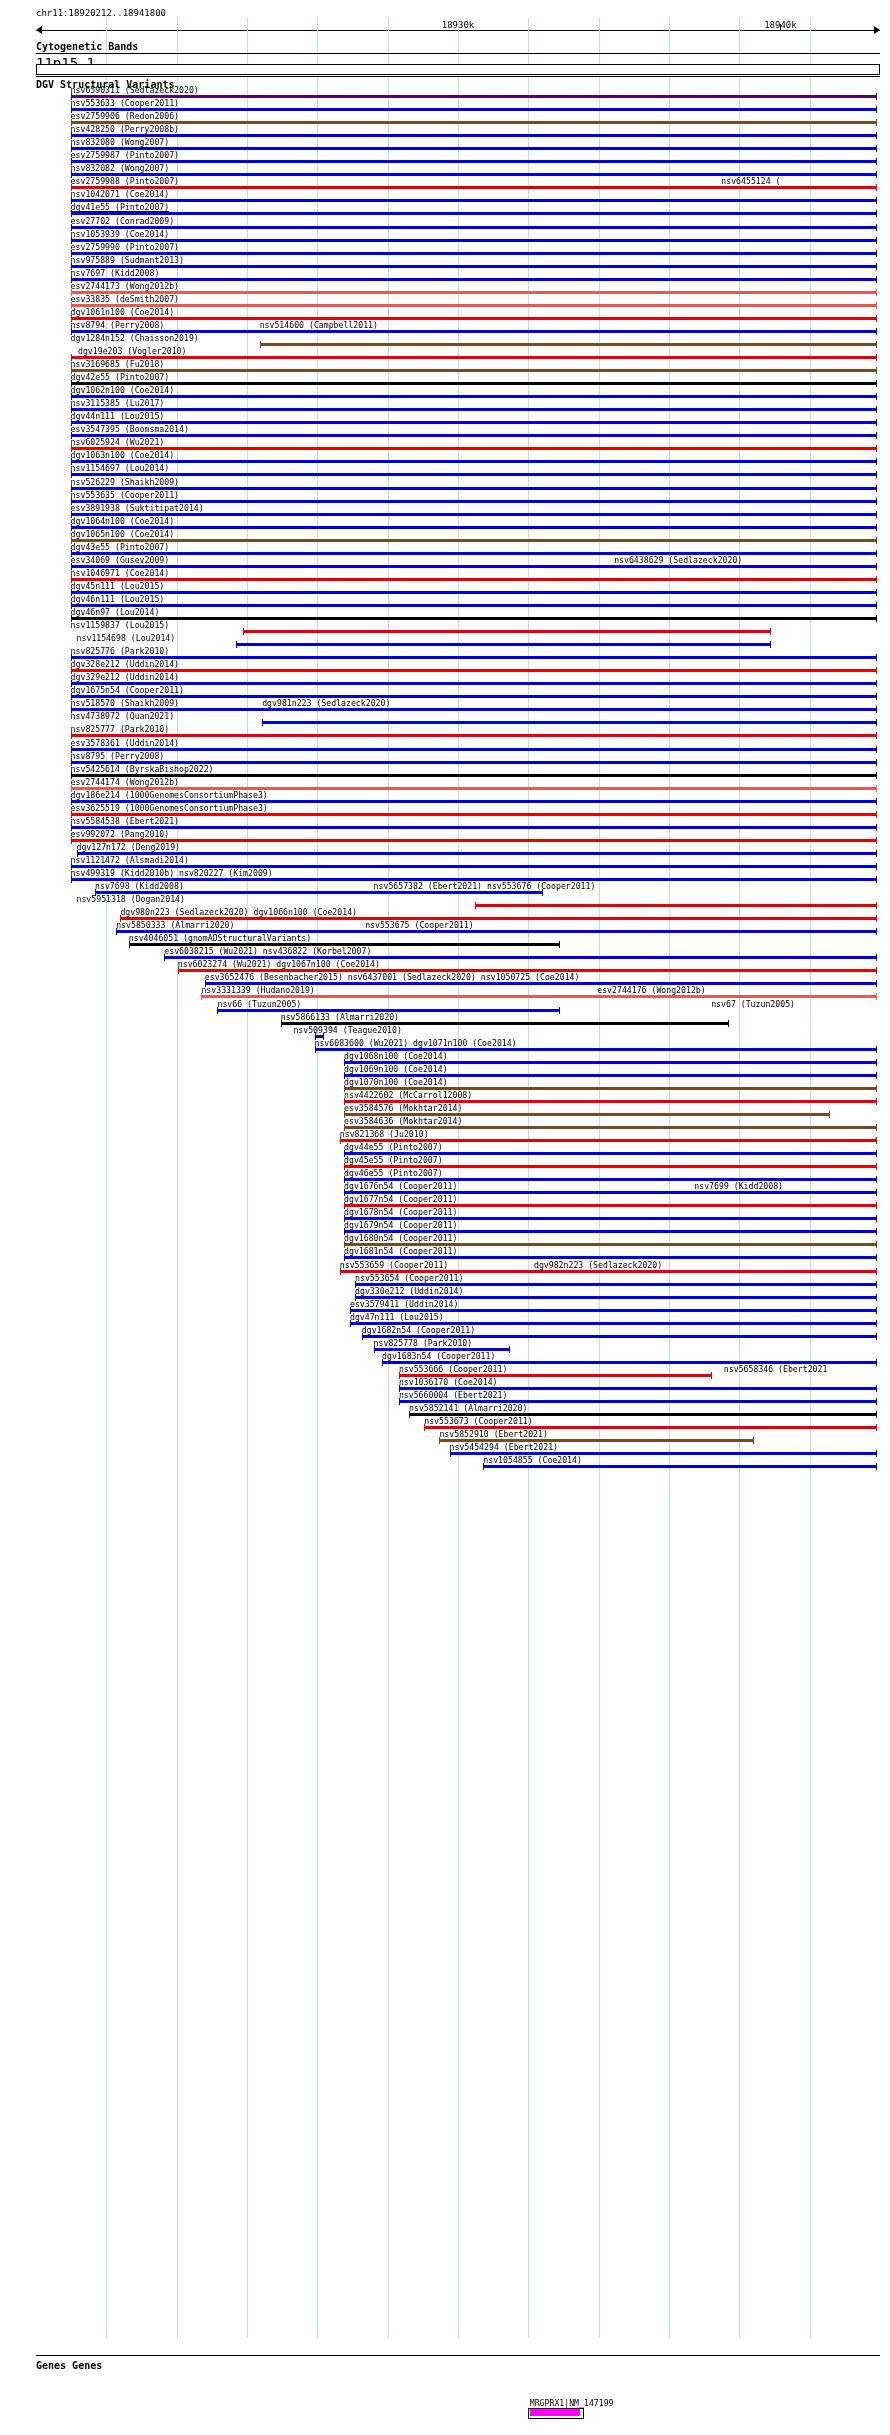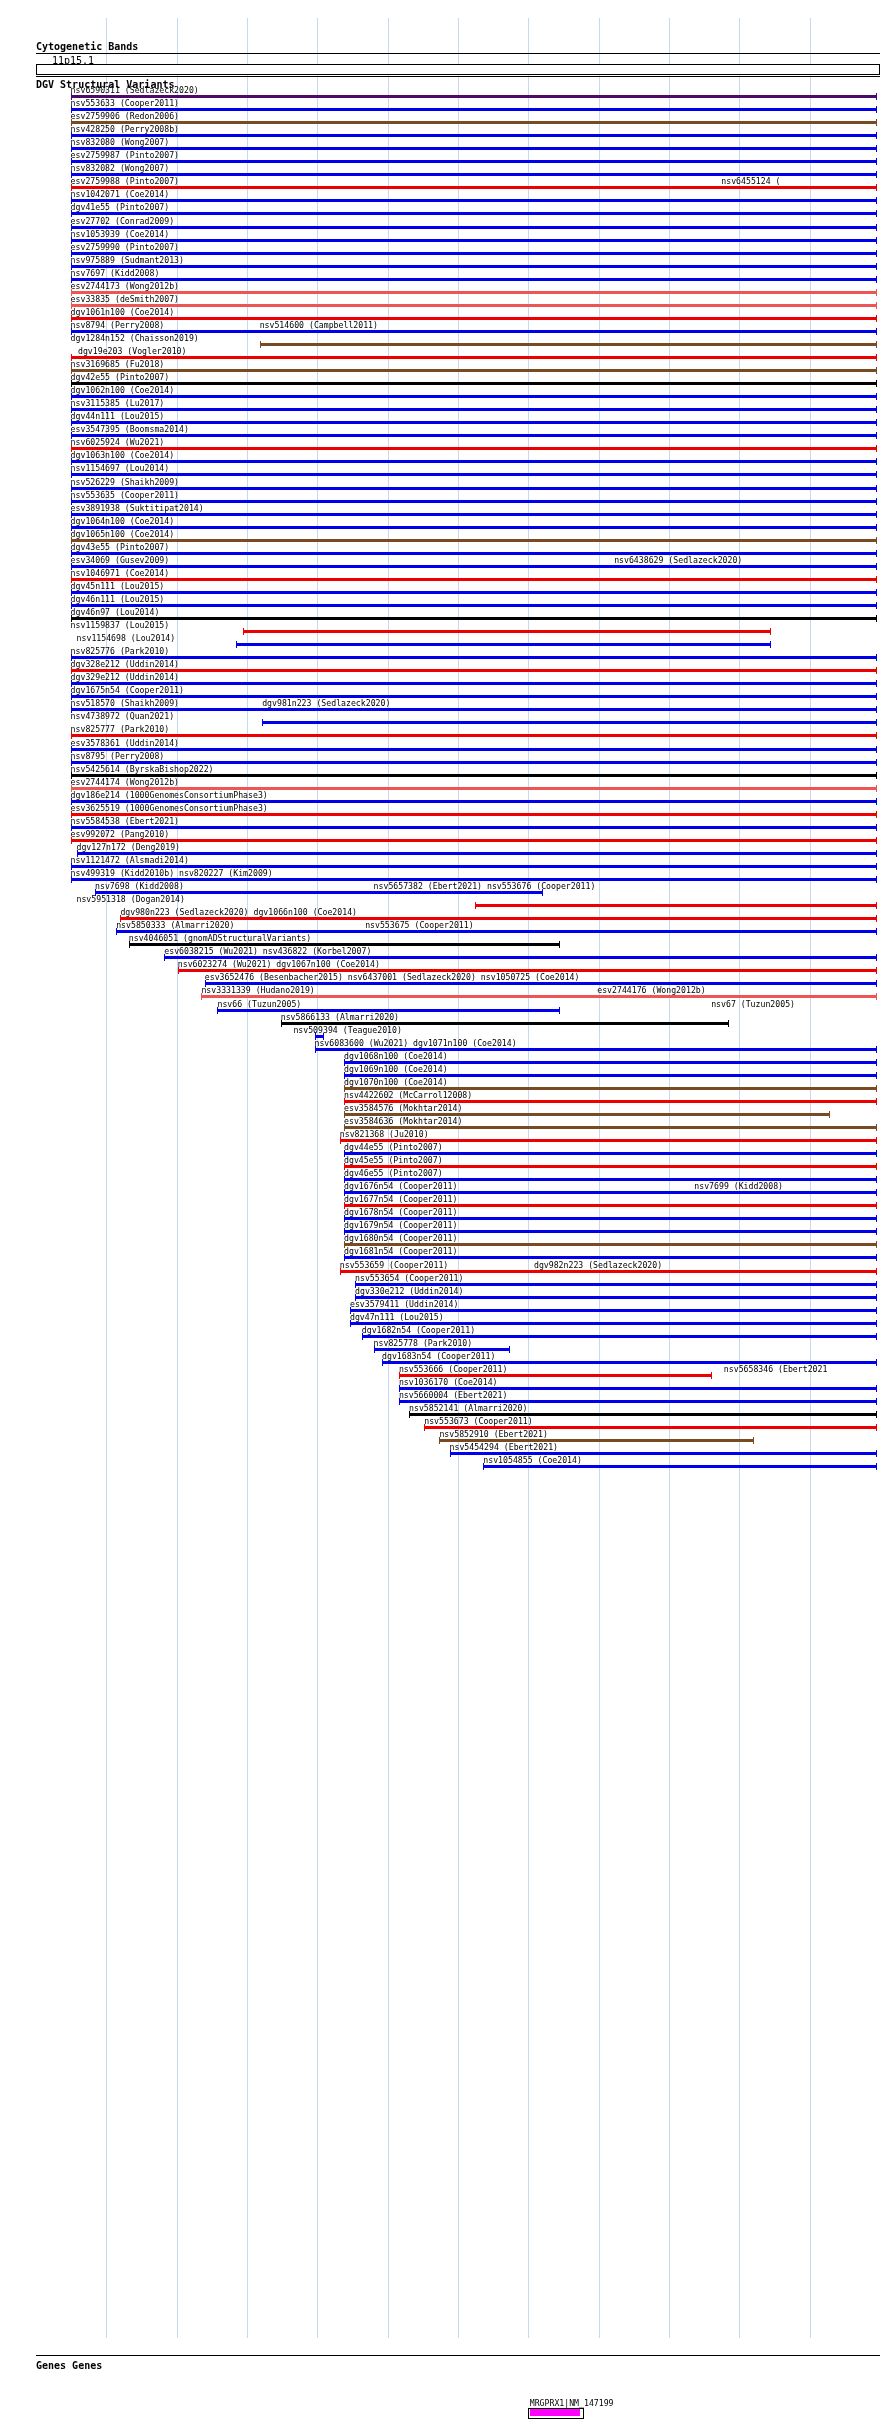--- a/index.html
+++ b/index.html
@@ -21,40 +21,52 @@
     border-top:4px solid transparent;border-bottom:4px solid transparent;border-right:6px solid #000;}
   .ruler .arrowR{position:absolute;top:26px;right:10px;width:0;height:0;
     border-top:4px solid transparent;border-bottom:4px solid transparent;border-left:6px solid #000;}
   .vgrid{position:absolute;top:18px;width:1px;background:#c8d8ee;}
 
   
   .sect-title{position:absolute;font-size:10px;font-weight:bold;left:36px;}
   .sect-rule{position:absolute;left:36px;right:10px;height:1px;background:#000;}
 
   
-  .cyto-label{position:absolute;left:52px;font-size:10px;}
+  .cyto-label{position:absolute;left:36px;font-size:14px;}
   .cyto-bar{position:absolute;left:36px;right:10px;height:9px;background:#ffffff;border:1px solid #000;}
 
   
   .row{position:absolute;left:0;width:890px;height:13px;}
   .row .lbl{position:absolute;font-size:8.2px;white-space:nowrap;top:0;line-height:9px;}
   .row .bar{position:absolute;height:3px;top:9px;}
   .cap{position:absolute;width:1px;height:7px;top:7px;}
 
   
   .refseq-title{position:absolute;left:36px;font-size:10px;font-weight:bold;}
   .gene-label{position:absolute;font-size:8.2px;white-space:nowrap;}
   .gene-bar{position:absolute;height:7px;background:#ff00ff;}
   .gene-box{position:absolute;border:1px solid #000;height:9px;}
 </style>
 </head>
 <body>
 
 <div class="page">
 
+  <div class="ruler">
+    <div class="coord">chr11:18920212..18941800</div>
+    <div class="tickline"></div>
+    <div class="arrowL"></div>
+    <div class="arrowR"></div>
+    <div id="ruler-ticks">
+        <div class="tick" style="left: 458px;"></div>
+        <div class="ticklabel" style="left: 458px;">18930k</div>
+        <div class="tick" style="left: 780.408px;"></div>
+        <div class="ticklabel" style="left: 780.408px;">18940k</div>
+      </div>
+  </div>
 
   <div id="gridlines">
       <div class="vgrid" style="left: 106.333px; height: 2320px;"></div>
       <div class="vgrid" style="left: 176.667px; height: 2320px;"></div>
       <div class="vgrid" style="left: 247px; height: 2320px;"></div>
       <div class="vgrid" style="left: 317.333px; height: 2320px;"></div>
       <div class="vgrid" style="left: 387.667px; height: 2320px;"></div>
       <div class="vgrid" style="left: 458px; height: 2320px;"></div>
       <div class="vgrid" style="left: 528.333px; height: 2320px;"></div>
       <div class="vgrid" style="left: 598.667px; height: 2320px;"></div>
@@ -120,21 +132,21 @@
         <div class="cap" style="left: 70.604px; background: rgb(238, 0, 0);"></div>
         <div class="cap" style="left: 875.78px; background: rgb(238, 0, 0);"></div>
       </div>
       <div class="row" style="top: 190.4px;">
         <div class="lbl" style="left: 70.604px;">nsv1042071 (Coe2014)</div>
         <div class="bar" style="left: 70.604px; width: 805.176px; background: rgb(0, 0, 238);"></div>
         <div class="cap" style="left: 70.604px; background: rgb(0, 0, 238);"></div>
         <div class="cap" style="left: 875.78px; background: rgb(0, 0, 238);"></div>
       </div>
       <div class="row" style="top: 203.45px;">
-        <div class="lbl" style="left: 70.604px;">dgv41e55 (Pinto2007)</div>
+        <div class="lbl" style="left: 70.604px; text-decoration: underline;">dgv41e55 (Pinto2007)</div>
         <div class="bar" style="left: 70.604px; width: 805.176px; background: rgb(0, 0, 238);"></div>
         <div class="cap" style="left: 70.604px; background: rgb(0, 0, 238);"></div>
         <div class="cap" style="left: 875.78px; background: rgb(0, 0, 238);"></div>
       </div>
       <div class="row" style="top: 216.5px;">
         <div class="lbl" style="left: 70.604px;">esv27702 (Conrad2009)</div>
         <div class="bar" style="left: 70.604px; width: 805.176px; background: rgb(0, 0, 238);"></div>
         <div class="cap" style="left: 70.604px; background: rgb(0, 0, 238);"></div>
         <div class="cap" style="left: 875.78px; background: rgb(0, 0, 238);"></div>
       </div>

